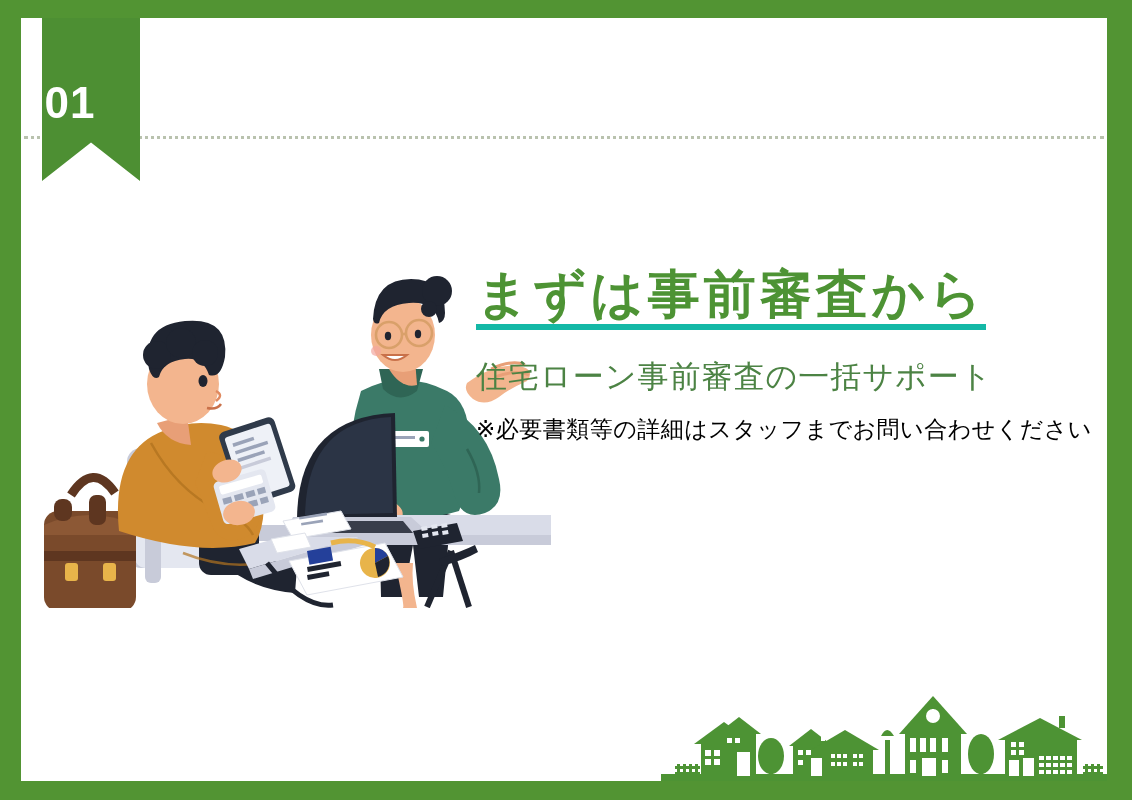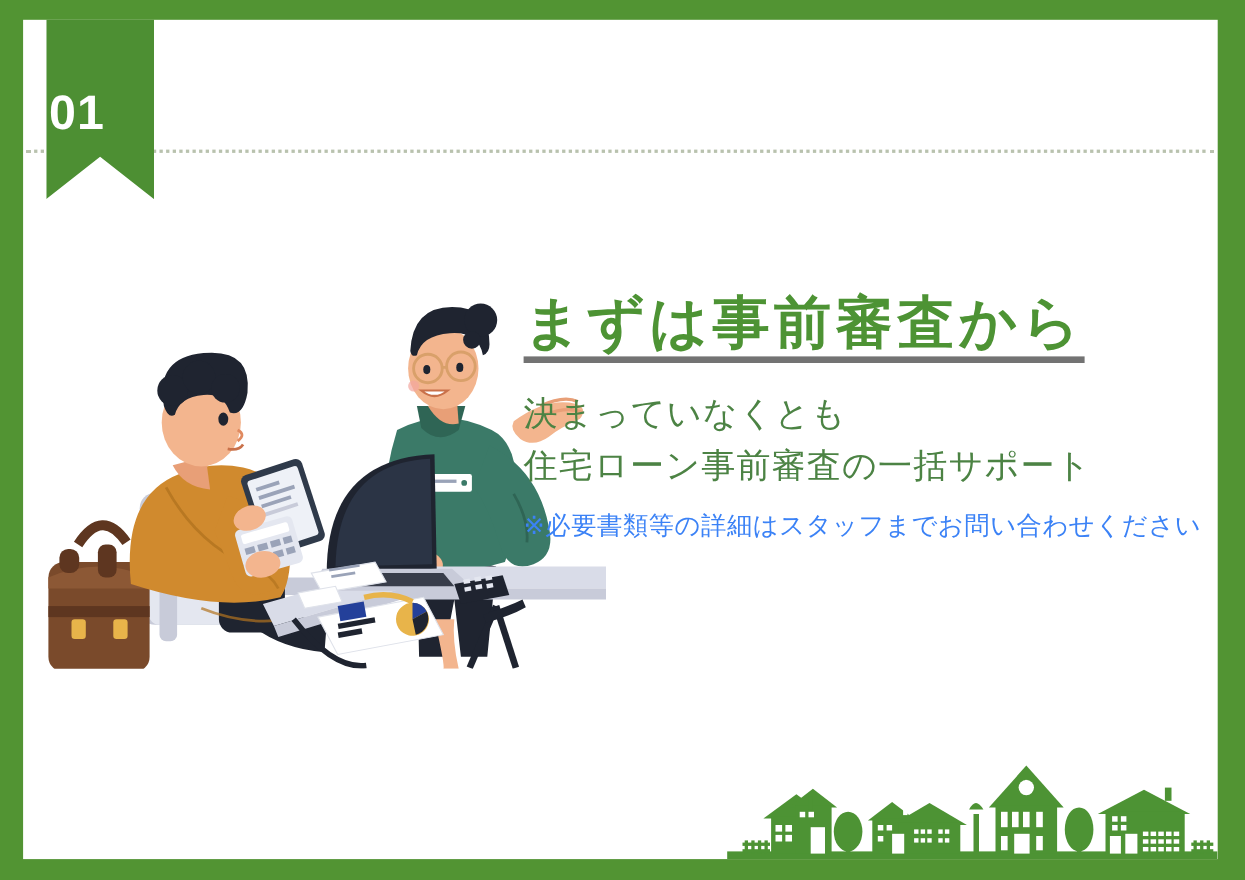--- a/index.html
+++ b/index.html
@@ -39,31 +39,31 @@
 
   
   .textcol{position:absolute;left:455px;top:250px;width:625px;}
   .headline{
     color:#4d9334;font-size:52px;font-weight:700;letter-spacing:4px;
     line-height:1.0;white-space:nowrap;
     font-family:"DejaVu Sans","Liberation Sans",sans-serif;
   }
   .headline .ul{
     display:inline-block;padding-bottom:4px;
-    border-bottom:6px solid #737373;
+    border-bottom:6px solid #14b8a6;
   }
   .hl2{margin-top:16px;}
   .body-lines{margin-top:22px;}
   .bodyline{
     color:#4c8344;font-size:31px;line-height:1.55;letter-spacing:1px;
     white-space:nowrap;font-weight:500;
     font-family:"DejaVu Sans","Liberation Sans",sans-serif;
   }
   .note{
-    margin-top:14px;color:#3b82f6;font-size:23px;letter-spacing:.5px;
+    margin-top:14px;color:#000000;font-size:23px;letter-spacing:.5px;
     white-space:nowrap;
     font-family:"DejaVu Sans","Liberation Sans",sans-serif;
   }
 
   
   .illus{position:absolute;left:10px;top:245px;width:520px;height:345px;}
   .houses{position:absolute;left:640px;top:660px;width:446px;height:105px;}
 </style>
 </head>
 <body>
@@ -217,21 +217,20 @@
         <path d="M408 296 q24 -8 36 -14 l3 7 q-14 8 -36 14 z" fill="#1f2430"></path>
       </svg>
     </div>
 
     <div class="textcol">
       <div class="headline">
         <span class="ul">まずは事前審査から</span>
       </div>
 
       <div class="body-lines">
-        <div class="bodyline">決まっていなくとも</div>
         <div class="bodyline">住宅ローン事前審査の一括サポート</div>
       </div>
 
       <div class="note">※必要書類等の詳細はスタッフまでお問い合わせください</div>
     </div>
 
     <div class="houses">
       <svg viewBox="0 0 446 105" width="446" height="105">
         <g fill="#4d9334">
 

